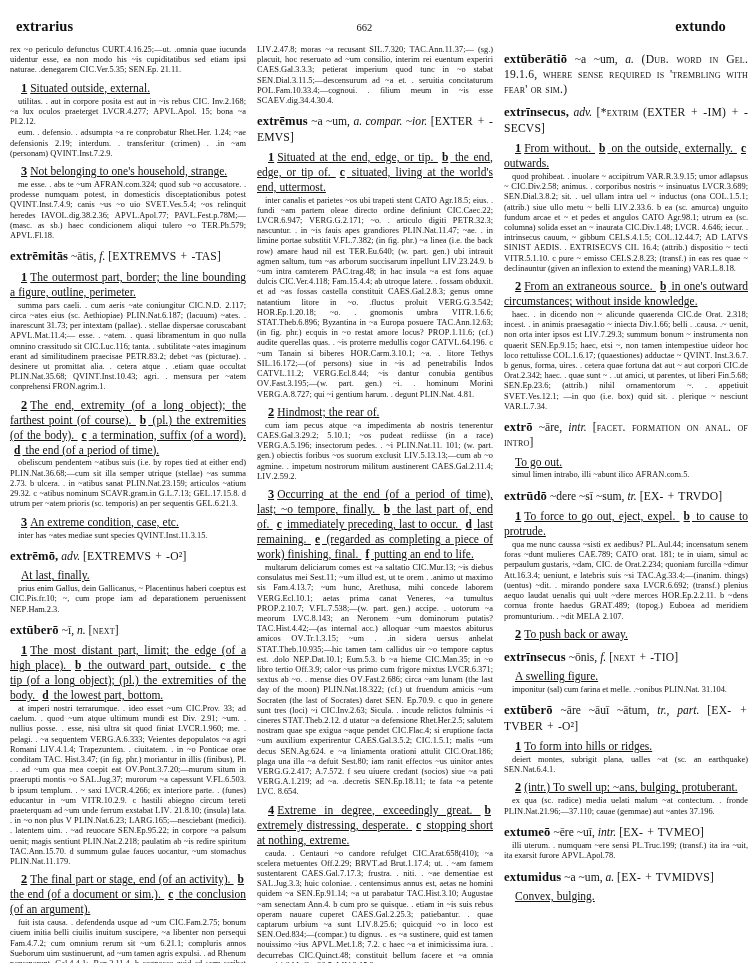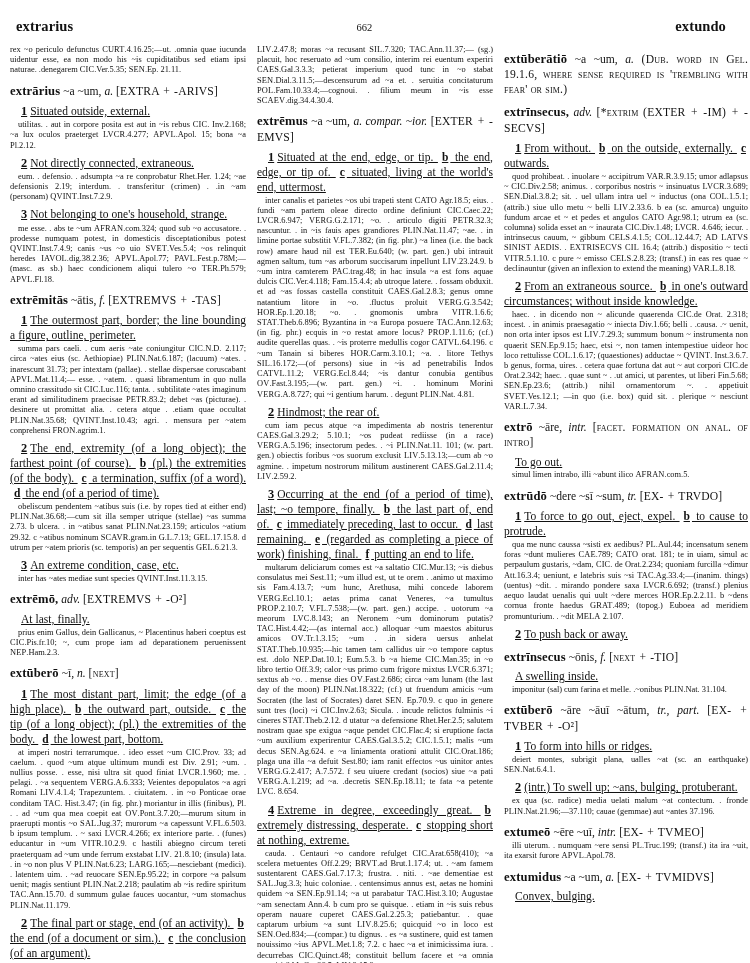--- a/index.html
+++ b/index.html
@@ -128,24 +128,22 @@
   <div class="runhead">
     <div class="rh-left">extrarius</div>
     <div class="rh-page">662</div>
     <div class="rh-right">extundo</div>
   </div>
 
   <div class="cols">
     <div class="col" id="col1">
         <div class="cits runover">rex ~o periculo defunctus <span class="ref">CURT</span>.4.16.25;—ut. .omnia quae iucunda uidentur esse, ea non modo his ~is cupiditatibus sed etiam ipsi naturae. .denegarem <span class="ref">CIC</span>.Ver.5.35; <span class="ref">SEN</span>.Ep. 21.11.</div>
         <div class="entry">
-          <div class="hw-line"><span class="hw">extrārius</span> <span>~a ~um,</span> <span class="gram">a.</span> <span class="etym">[EXTRA <span class="plus">+</span> -ARIVS]</span></div>
           <div class="sense"><span class="num">1</span>Situated outside, external.</div>
           <div class="cits">utilitas. . aut in corpore posita est aut in ~is rebus <span class="ref">CIC</span>. Inv.2.168; ~a lux oculos praeterget <span class="ref">LVCR</span>.4.277; <span class="ref">APVL</span>.Apol. 15; bona ~a Pl.2.12.</div>
-          <div class="sense"><span class="num">2</span>Not directly connected, extraneous.</div>
           <div class="cits">eum. . defensio. . adsumpta ~a re conprobatur Rhet.Her. 1.24; ~ae defensionis 2.19; interdum. . transferitur (crimen) . .in ~am (personam) <span class="ref">QVINT</span>.Inst.7.2.9.</div>
           <div class="sense"><span class="num">3</span>Not belonging to one's household, strange.</div>
           <div class="cits">me esse. . abs te ~um <span class="ref">AFRAN</span>.com.324; quod sub ~o accusatore. . prodesse numquam potest, in domesticis disceptationibus potest <span class="ref">QVINT</span>.Inst.7.4.9; canis ~us ~o uio <span class="ref">SVET</span>.Ves.5.4; ~os relinquit heredes <span class="ref">IAVOL</span>.dig.38.2.36; <span class="ref">APVL</span>.Apol.77; <span class="ref">PAVL</span>.Fest.p.78M;—(masc. as sb.) haec condicionem aliqui tulero ~o <span class="ref">TER</span>.Ph.579; <span class="ref">APVL</span>.Fl.18.</div>
         </div>
         <div class="entry">
           <div class="hw-line"><span class="hw">extrēmitās</span> <span>~ātis,</span> <span class="gram">f.</span> <span class="etym">[EXTREMVS <span class="plus">+</span> -TAS]</span></div>
           <div class="sense"><span class="num">1</span>The outermost part, border; the line bounding a figure, outline, perimeter.</div>
           <div class="cits">summa pars caeli. . cum aeris ~ate coniungitur <span class="ref">CIC</span>.N.D. 2.117; circa ~ates eius (sc. Aethiopiae) <span class="ref">PLIN</span>.Nat.6.187; (lacuum) ~ates. . inarescunt 31.73; per intextam (pallae). . stellae dispersae coruscabant <span class="ref">APVL</span>.Mat.11.4;— esse. . ~atem. . quasi libramentum in quo nulla omnino crassitudo sit <span class="ref">CIC</span>.Luc.116; tanta. . subtilitate ~ates imaginum erant ad similitudinem praecisae <span class="ref">PETR</span>.83.2; debet ~as (picturae). . desinere ut promittat alia. . cetera atque . .etiam quae occultat <span class="ref">PLIN</span>.Nat.35.68; <span class="ref">QVINT</span>.Inst.10.43; agri. . mensura per ~atem conprehensi <span class="ref">FRON</span>.agrim.1.</div>
           <div class="sense"><span class="num">2</span>The end, extremity (of a long object); the farthest point (of course). <span class="sub">b</span> (pl.) the extremities (of the body). <span class="sub">c</span> a termination, suffix (of a word). <span class="sub">d</span> the end (of a period of time).</div>
           <div class="cits">obeliscum pendentem ~atibus suis (i.e. by ropes tied at either end) <span class="ref">PLIN</span>.Nat.36.68;—cum sit illa semper utrique (stellae) ~as summa 2.73. b ulcera. . in ~atibus sanat <span class="ref">PLIN</span>.Nat.23.159; articulos ~atium 29.32. c ~atibus nominum <span class="ref">SCAVR</span>.gram.in G.L.7.13; <span class="ref">GEL</span>.17.15.8. d utrum per ~atem prioris (sc. temporis) an per sequentis <span class="ref">GEL</span>.6.21.3.</div>
@@ -196,21 +194,21 @@
           <div class="cits">simul limen intrabo, illi ~abunt ilico <span class="ref">AFRAN</span>.com.5.</div>
         </div>
         <div class="entry">
           <div class="hw-line"><span class="hw">extrūdō</span> <span>~dere ~sī ~sum,</span> <span class="gram">tr.</span> <span class="etym">[EX- <span class="plus">+</span> TRVDO]</span></div>
           <div class="sense"><span class="num">1</span>To force to go out, eject, expel. <span class="sub">b</span> to cause to protrude.</div>
           <div class="cits">qua me nunc caussa ~sisti ex aedibus? <span class="ref">PL</span>.Aul.44; incensatum senem foras ~dunt mulieres <span class="ref">CAE</span>.789; <span class="ref">CATO</span> orat. 181; te in uiam, simul ac perpaulum gustaris, ~dam, <span class="ref">CIC</span>. de Orat.2.234; quoniam furcilla ~dimur Att.16.3.4; ueniunt, e latebris suis ~si <span class="ref">TAC</span>.Ag.33.4;—(inanim. things) (uentus) ~dit. . mirando pondere saxa <span class="ref">LVCR</span>.6.692; (transf.) plenius aequo laudat uenalis qui uult ~dere merces <span class="ref">HOR</span>.Ep.2.2.11. b ~dens cornua fronte haedus <span class="ref">GRAT</span>.489; (topog.) Euboea ad meridiem promunturium. . ~dit <span class="ref">MELA</span> 2.107.</div>
           <div class="sense"><span class="num">2</span>To push back or away.</div>
         </div>
         <div class="entry">
           <div class="hw-line"><span class="hw">extrīnsecus</span> <span>~ōnis,</span> <span class="gram">f.</span> <span class="etym">[next <span class="plus">+</span> -TIO]</span></div>
-          <div class="sense">A swelling inside.</div>
+          <div class="sense">A swelling figure.</div>
           <div class="cits">imponitur (sal) cum farina et melle. .~onibus <span class="ref">PLIN</span>.Nat. 31.104.</div>
         </div>
         <div class="entry">
           <div class="hw-line"><span class="hw">extūberō</span> <span>~āre ~āuī ~ātum,</span> <span class="gram">tr., part.</span> <span class="etym">[EX- <span class="plus">+</span> TVBER <span class="plus">+</span> -O²]</span></div>
           <div class="sense"><span class="num">1</span>To form into hills or ridges.</div>
           <div class="cits">deiert montes, subrigit plana, ualles ~at (sc. an earthquake) <span class="ref">SEN</span>.Nat.6.4.1.</div>
           <div class="sense"><span class="num">2</span>(intr.) To swell up; ~ans, bulging, protuberant.</div>
           <div class="cits">ex qua (sc. radice) media uelati malum ~at contectum. . fronde <span class="ref">PLIN</span>.Nat.21.96;—37.110; cauae (gemmae) aut ~antes 37.196.</div>
         </div>
         <div class="entry">

